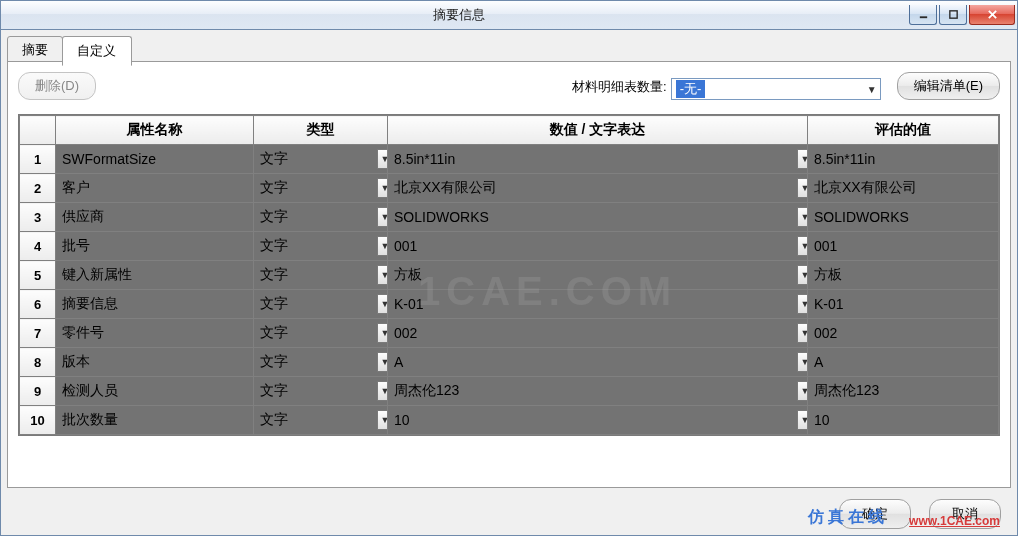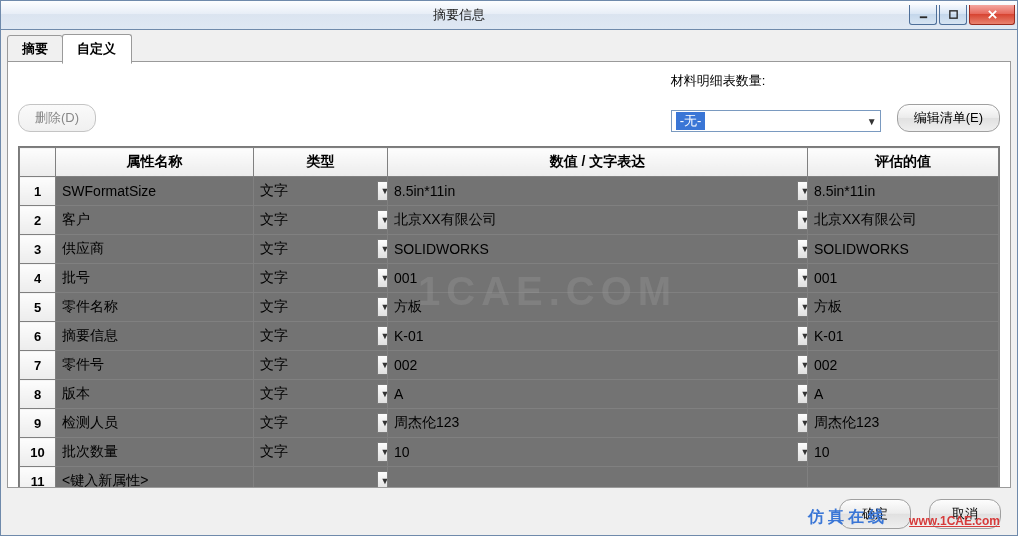--- a/index.html
+++ b/index.html
@@ -48,21 +48,21 @@
   .dialog-body {
     border: 1px solid #6f8aab;
     border-top: none;
     background: #f0f0f0;
     height: calc(536px - 30px);
     padding: 6px 6px 0 6px;
     position: relative;
   }
 
   
-  .tabs-head { display: flex; align-items: center; height: 26px; font-weight: bold; }
+  .tabs-head { display: flex; align-items: flex-start; height: 26px; }
   .tab {
     padding: 4px 14px 4px 14px;
     border: 1px solid #9a9a9a;
     background: #f0f0f0;
     font-size: 13px;
     margin-right: -1px;
     border-top-left-radius: 3px;
     border-top-right-radius: 3px;
     position: relative;
     cursor: default;
@@ -87,21 +87,21 @@
   .toprow { display: flex; align-items: flex-end; }
   .btn {
     padding: 4px 16px;
     border: 1px solid #a0a0a0;
     border-radius: 12px;
     background: linear-gradient(#fdfdfd, #ececec 48%, #e0e0e0 49%, #efefef);
     font-size: 13px;
     cursor: default;
   }
   .btn.disabled { color: #888; border-color: #c4c4c4; background: linear-gradient(#fafafa,#f0f0f0); }
-  .bom-block { margin-left: auto; display: flex; flex-direction: column; gap: 20px; }
+  .bom-block { margin-left: auto; display: flex; gap: 4px; }
   .combo {
     width: 210px; height: 22px;
     border: 1px solid #7a9ac0;
     background: #fff;
     display: flex; align-items: center;
     padding-left: 4px;
     position: relative;
   }
   .combo .sel { background: #3a76d6; color: #fff; padding: 0 4px; line-height: 18px; }
   .combo .arrow {
@@ -318,21 +318,21 @@
               <td style="padding: 0px;">
                 <div class="cell-dd">
                   <span class="txt" style="padding-left: 6px;">001</span>
                   <div class="dd-btn">▼</div>
                 </div>
               </td>
               <td>001</td>
             </tr>
             <tr>
               <td class="rownum">5</td>
-              <td>零件名称</td>
+              <td>键入新属性</td>
               <td style="padding: 0px;">
                 <div class="cell-dd">
                   <span class="txt" style="padding-left: 6px;">文字</span>
                   <div class="dd-btn">▼</div>
                 </div>
               </td>
               <td style="padding: 0px;">
                 <div class="cell-dd">
                   <span class="txt" style="padding-left: 6px;">方板</span>
                   <div class="dd-btn">▼</div>
@@ -417,36 +417,20 @@
                   <div class="dd-btn">▼</div>
                 </div>
               </td>
               <td style="padding: 0px;">
                 <div class="cell-dd">
                   <span class="txt" style="padding-left: 6px;">10</span>
                   <div class="dd-btn">▼</div>
                 </div>
               </td>
               <td>10</td>
-            </tr>
-            <tr>
-              <td class="rownum">11</td>
-              <td>&lt;键入新属性&gt;</td>
-              <td style="padding: 0px;">
-                <div class="cell-dd">
-                  <span class="txt" style="padding-left: 6px;"></span>
-                  <div class="dd-btn">▼</div>
-                </div>
-              </td>
-              <td style="padding: 0px;">
-                <div class="cell-dd">
-                  <span class="txt" style="padding-left: 6px;"></span>
-                </div>
-              </td>
-              <td></td>
             </tr>
           </tbody>
       </table>
     </div>
 
     <div class="wm-cae">1CAE.COM</div>
   </div>
 
   <div class="button-row">
     <div class="btn">确定</div>

